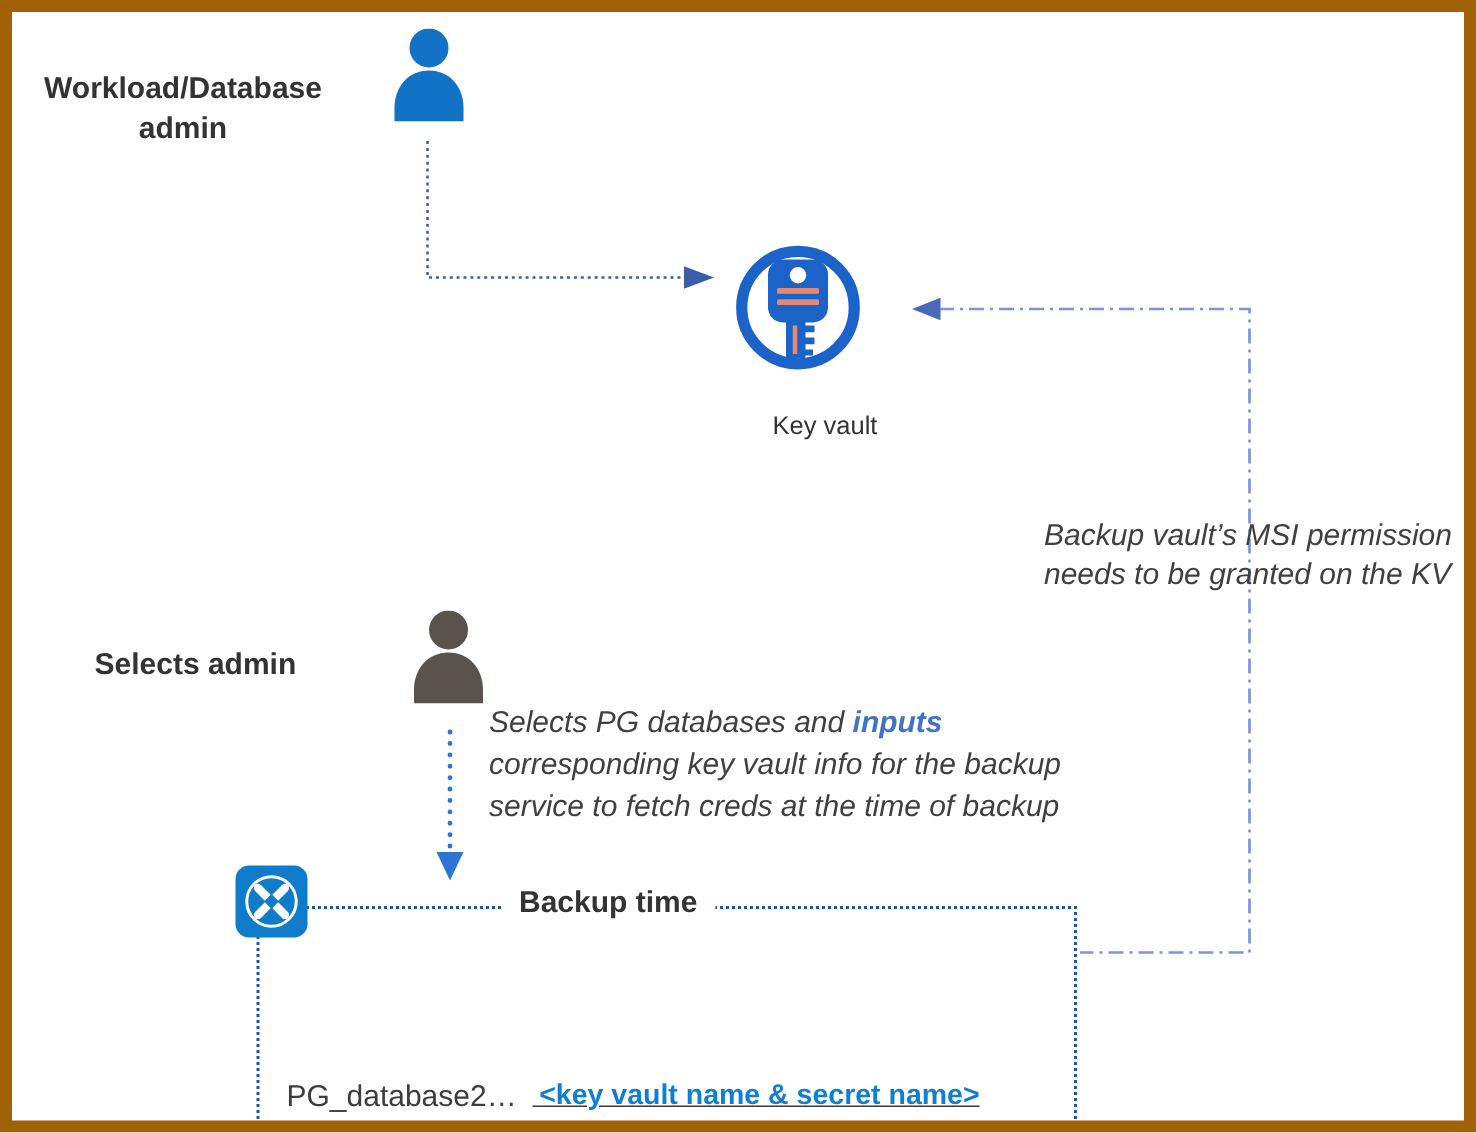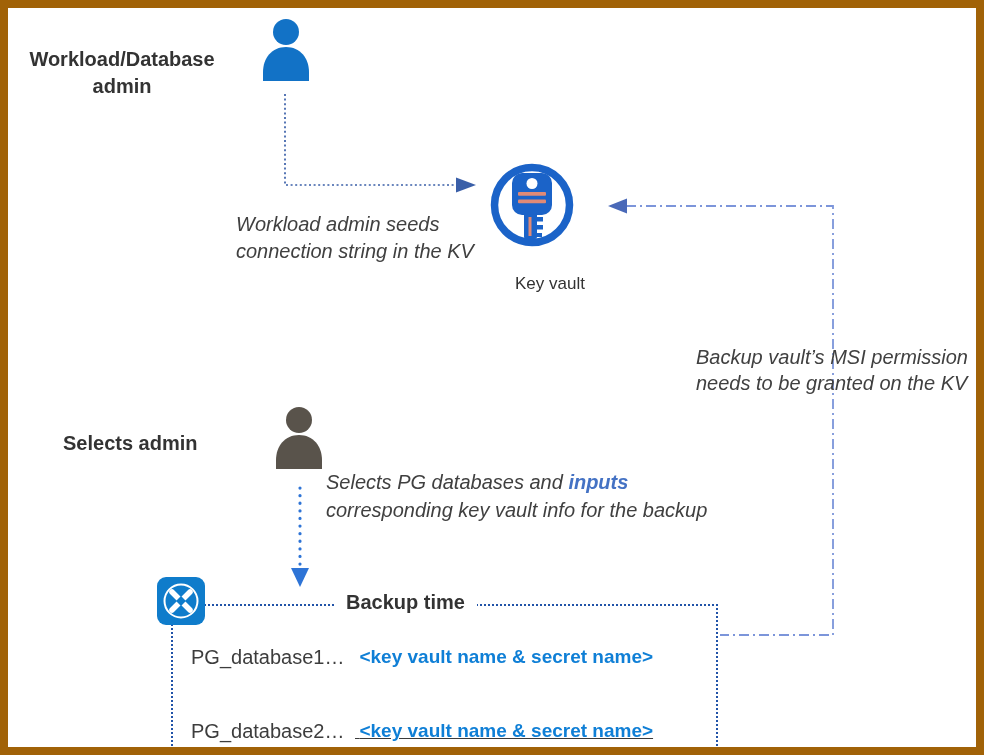--- a/index.html
+++ b/index.html
@@ -75,60 +75,53 @@
       <rect x="28" y="36.5" width="28" height="3.8" rx="1" fill="#e08a76"></rect>
       <rect x="34" y="50" width="13" height="26" rx="2" fill="#1b63c8"></rect>
       <rect x="46" y="54" width="7" height="4.5" fill="#1b63c8"></rect>
       <rect x="46" y="62" width="7" height="4.5" fill="#1b63c8"></rect>
       <rect x="46" y="70" width="6" height="4" fill="#1b63c8"></rect>
       <rect x="38.5" y="54" width="3" height="19" fill="#e08a76"></rect>
     </svg>
   </div>
   <div class="abs kv-label">Key vault</div>
 
-  <div class="abs note seed-note">
-    <div>Workload admin seeds</div>
-    <div>connection string in the KV</div>
-  </div>
 
   <div class="abs note msi-note">
     <div>Backup vault’s MSI permission</div>
     <div>needs to be granted on the KV</div>
   </div>
 
   <div class="abs actor-label ba-label">Selects admin</div>
 
   <div class="abs icon-wrap" style="left:265px;top:399px;">
     <svg width="52" height="62" viewBox="0 0 52 62">
       <circle cx="26" cy="13" r="13" fill="#59534b"></circle>
       <path d="M26,28 C12,28 3,39 3,53 L3,62 L49,62 L49,53 C49,39 40,28 26,28 Z" fill="#59534b"></path>
     </svg>
   </div>
 
   <div class="abs note selects-note">
     <div><span>Selects PG databases and </span><span class="hl-inputs">inputs</span></div>
     <div>corresponding key vault info for the backup</div>
+    <div>service to fetch creds at the time of  backup</div>
   </div>
 
   <div class="abs vault-box"></div>
 
   <div class="abs icon-wrap z2" style="left:148px;top:568px;">
     <svg width="50" height="50" viewBox="0 0 50 50">
       <rect x="1" y="1" width="48" height="48" rx="9" fill="#0f7ccb"></rect>
       <circle cx="25" cy="25" r="16.5" fill="none" stroke="#fff" stroke-width="2"></circle>
       <line x1="16" y1="16" x2="34" y2="34" stroke="#fff" stroke-width="5.5" stroke-linecap="round"></line>
       <line x1="34" y1="16" x2="16" y2="34" stroke="#fff" stroke-width="5.5" stroke-linecap="round"></line>
       <rect x="21.5" y="21.5" width="7" height="7" fill="#0f7ccb" transform="rotate(45 25 25)"></rect>
     </svg>
   </div>
 
   <div class="abs bv-title">Backup time</div>
 
-  <div class="abs vault-row row1">
-    <span class="db">PG_database1…</span>
-    <span class="kv">&lt;key vault name &amp; secret name&gt;</span>
-  </div>
   <div class="abs vault-row row2">
     <span class="db">PG_database2…</span>
     <span class="kv">&lt;key vault name &amp; secret name&gt;</span>
   </div>
 
 </div>
 
 </body></html>

